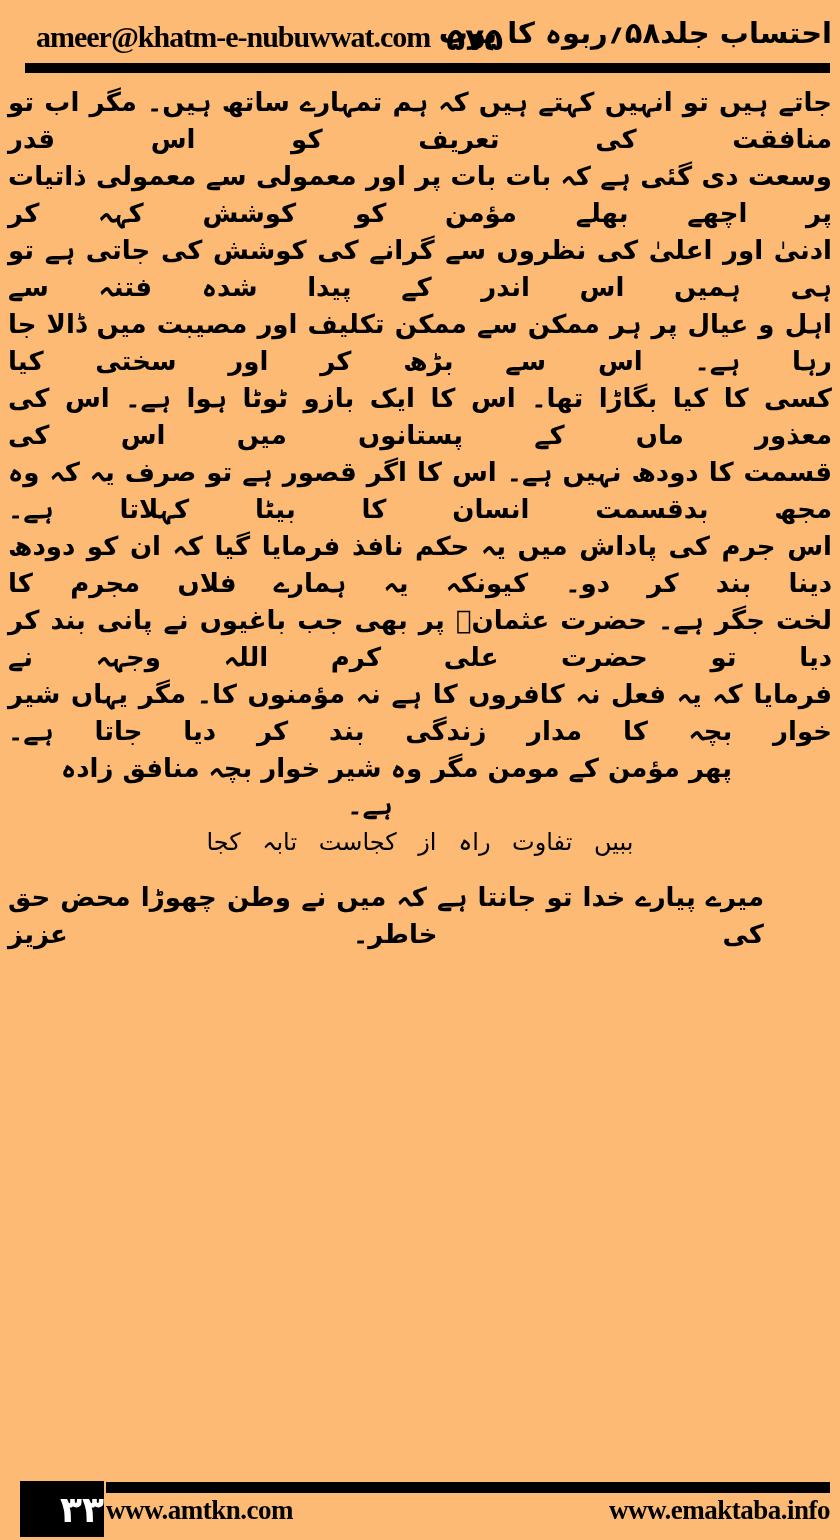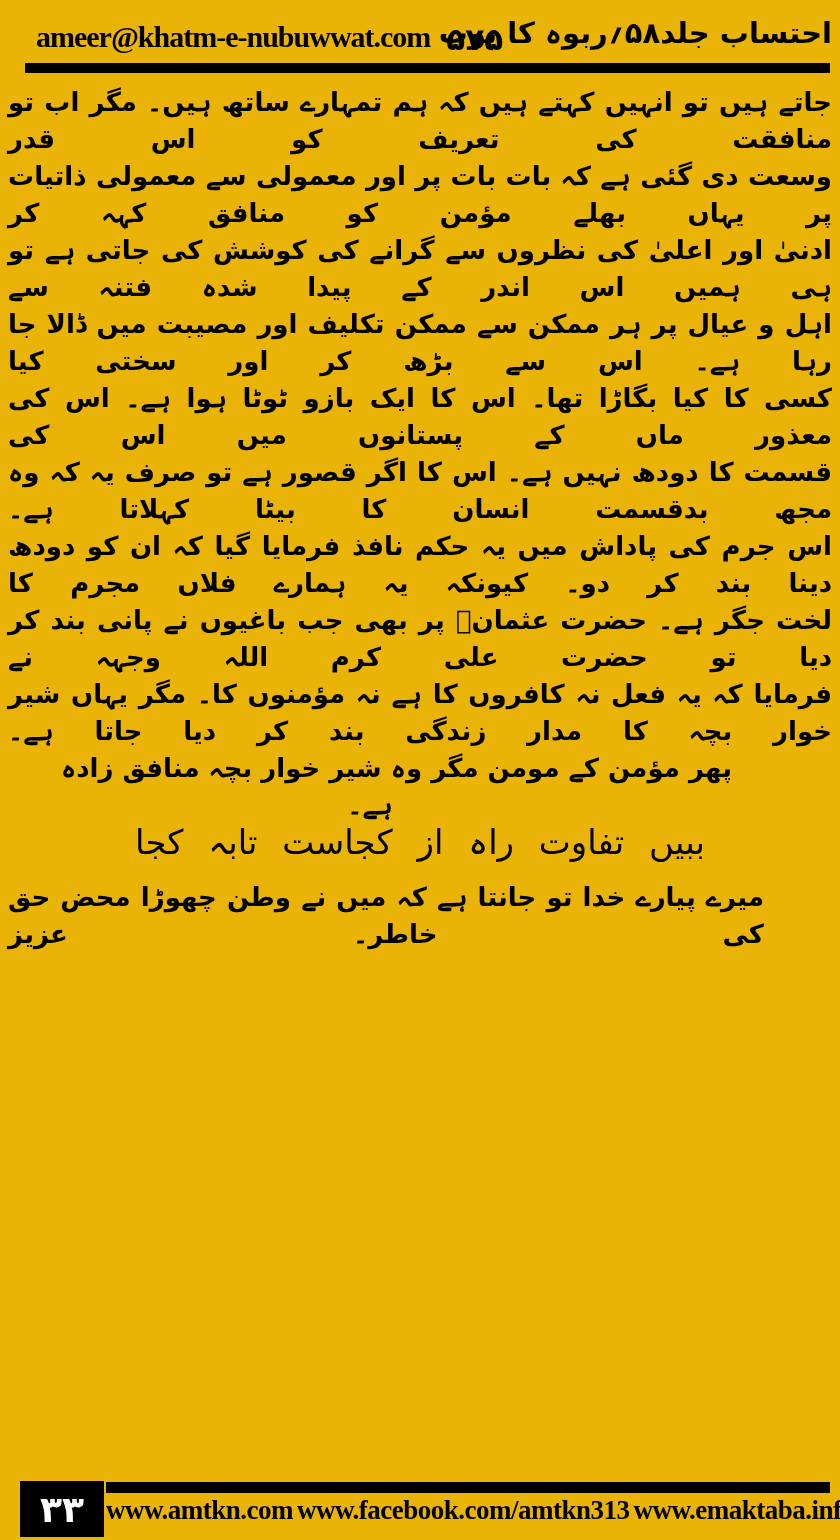--- a/index.html
+++ b/index.html
@@ -1,42 +1,42 @@
 <!DOCTYPE html>
 <html lang="ur"><head>
 <meta charset="utf-8">
 <style>
   * { margin:0; padding:0; box-sizing:border-box; }
   html,body { background:#888; }
   .page {
     position:relative; width:840px; height:1540px;
-    background:#eab308; color:#000; overflow:hidden;
+    background:#fdba74; color:#000; overflow:hidden;
     margin:0 auto;
     font-family:"DejaVu Sans", sans-serif;
   }
   
   .header-left{ position:absolute; left:36px; top:18px; display:flex; align-items:baseline; gap:16px; }
   .header-email{ font-family:"Liberation Serif", serif; font-weight:bold; font-size:30px; letter-spacing:-1px; }
   .header-page-number{ font-weight:bold; font-size:31px; transform:translateY(3px); }
   .header-title{ position:absolute; right:8px; top:16px; direction:rtl; font-weight:bold; font-size:29px; }
   .divider{ position:absolute; left:25px; top:63px; width:805px; height:10px; background:#000; }
   
   .body-text{
     position:absolute; top:84px; left:8px; width:824px;
     direction:rtl; font-weight:bold; font-size:26px;
   }
   .line{ line-height:37px; min-height:55px; text-align:justify; text-align-last:justify; }
   .line.j{ text-align:justify; text-align-last:justify; }
   .line.indent-lg{ padding-right:68px; }
   .line.center-left{ text-align:right; text-align-last:center; margin-right:100px; }
-  .line.verse{ text-align:left; text-align-last:center; font-weight:normal; word-spacing:14px; font-size:34px; }
+  .line.verse{ text-align:left; text-align-last:center; font-weight:normal; word-spacing:14px; font-size:24px; }
   
   .footer-box{
     position:absolute; left:20px; top:1481px; width:84px; height:56px;
-    background:#000; color:#fff; display:flex; align-items:center; justify-content:center;
+    background:#000; color:#fff; display:flex; align-items:center; justify-content:flex-end;
     font-weight:bold; font-size:36px;
   }
   .footer-bar{ position:absolute; left:106px; top:1482px; width:724px; height:11px; background:#000; }
   .footer-links{
     position:absolute; left:106px; top:1495px; width:724px;
     display:flex; justify-content:space-between; gap:4px;
     font-family:"Liberation Serif", serif; font-weight:bold; font-size:27px; letter-spacing:-0.5px;
     white-space:nowrap;
   }
 </style>
@@ -48,36 +48,35 @@
   <div class="header-left">
     <span class="header-email">ameer@khatm-e-nubuwwat.com</span>
     <span class="header-page-number">۵۷۵</span>
   </div>
   <div class="header-title">احتساب جلد۵۸؍ربوہ کا پوپ</div>
 
   <div class="divider"></div>
 
   <div class="body-text">
       <div class="line j">جاتے ہیں تو انہیں کہتے ہیں کہ ہم تمہارے ساتھ ہیں۔ مگر اب تو منافقت کی تعریف کو اس قدر</div>
-      <div class="line j">وسعت دی گئی ہے کہ بات بات پر اور معمولی سے معمولی ذاتیات پر یہاں بھلے مؤمن کو منافق کہہ کر</div>
+      <div class="line j">وسعت دی گئی ہے کہ بات بات پر اور معمولی سے معمولی ذاتیات پر اچھے بھلے مؤمن کو کوشش کہہ کر</div>
       <div class="line j">ادنیٰ اور اعلیٰ کی نظروں سے گرانے کی کوشش کی جاتی ہے تو ہی ہمیں اس اندر کے پیدا شدہ فتنہ سے</div>
       <div class="line j">اہل و عیال پر ہر ممکن سے ممکن تکلیف اور مصیبت میں ڈالا جا رہا ہے۔ اس سے بڑھ کر اور سختی کیا</div>
       <div class="line j">کسی کا کیا بگاڑا تھا۔ اس کا ایک بازو ٹوٹا ہوا ہے۔ اس کی معذور ماں کے پستانوں میں اس کی</div>
       <div class="line j">قسمت کا دودھ نہیں ہے۔ اس کا اگر قصور ہے تو صرف یہ کہ وہ مجھ بدقسمت انسان کا بیٹا کہلاتا ہے۔</div>
       <div class="line j">اس جرم کی پاداش میں یہ حکم نافذ فرمایا گیا کہ ان کو دودھ دینا بند کر دو۔ کیونکہ یہ ہمارے فلاں مجرم کا</div>
       <div class="line j">لخت جگر ہے۔ حضرت عثمانؓ پر بھی جب باغیوں نے پانی بند کر دیا تو حضرت علی کرم اللہ وجہہ نے</div>
       <div class="line j">فرمایا کہ یہ فعل نہ کافروں کا ہے نہ مؤمنوں کا۔ مگر یہاں شیر خوار بچہ کا مدار زندگی بند کر دیا جاتا ہے۔</div>
       <div class="line center-left">پھر مؤمن کے مومن مگر وہ شیر خوار بچہ منافق زادہ ہے۔</div>
       <div class="line verse">ببیں تفاوت راہ از کجاست تابہ کجا</div>
       <div class="line indent-lg">میرے پیارے خدا تو جانتا ہے کہ میں نے وطن چھوڑا محض حق کی خاطر۔ عزیز</div>
     </div>
 
   <div class="footer-box">
     <span>۳۳</span>
   </div>
   <div class="footer-bar"></div>
   <div class="footer-links">
     <span>www.amtkn.com</span>
-    <span>www.facebook.com/amtkn313</span>
     <span>www.emaktaba.info</span>
   </div>
 
 </div>
 
 </body></html>

